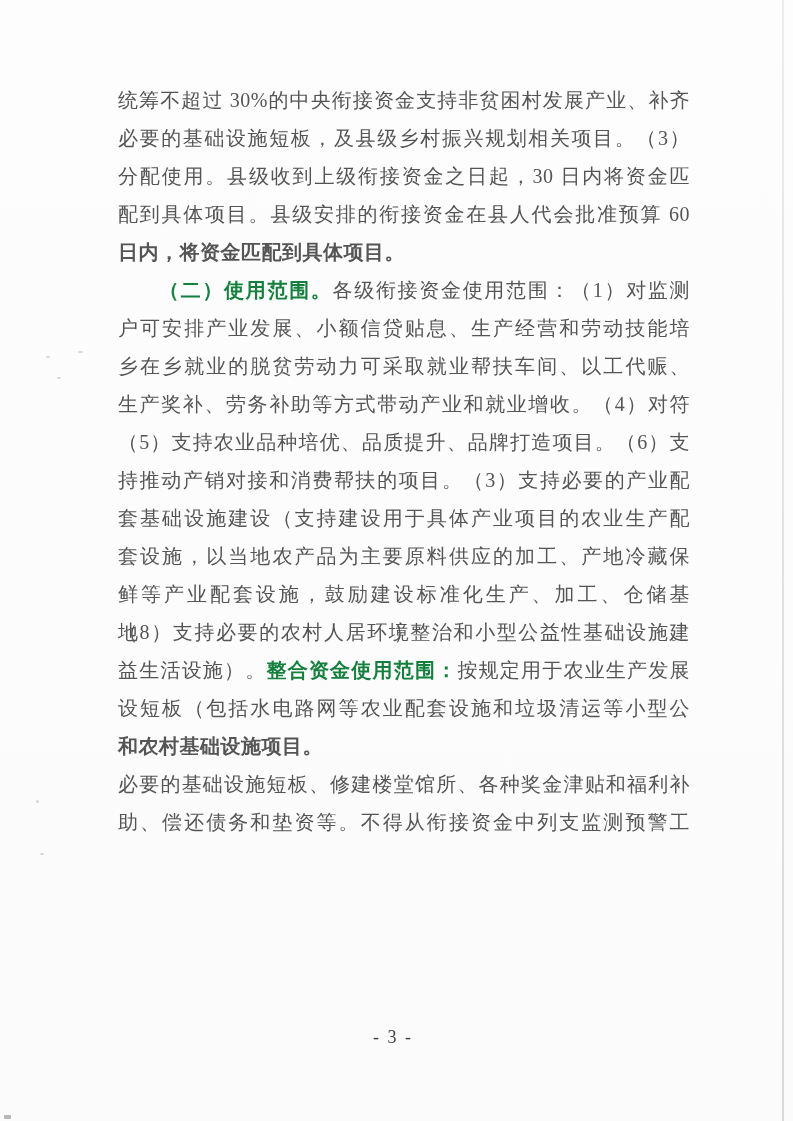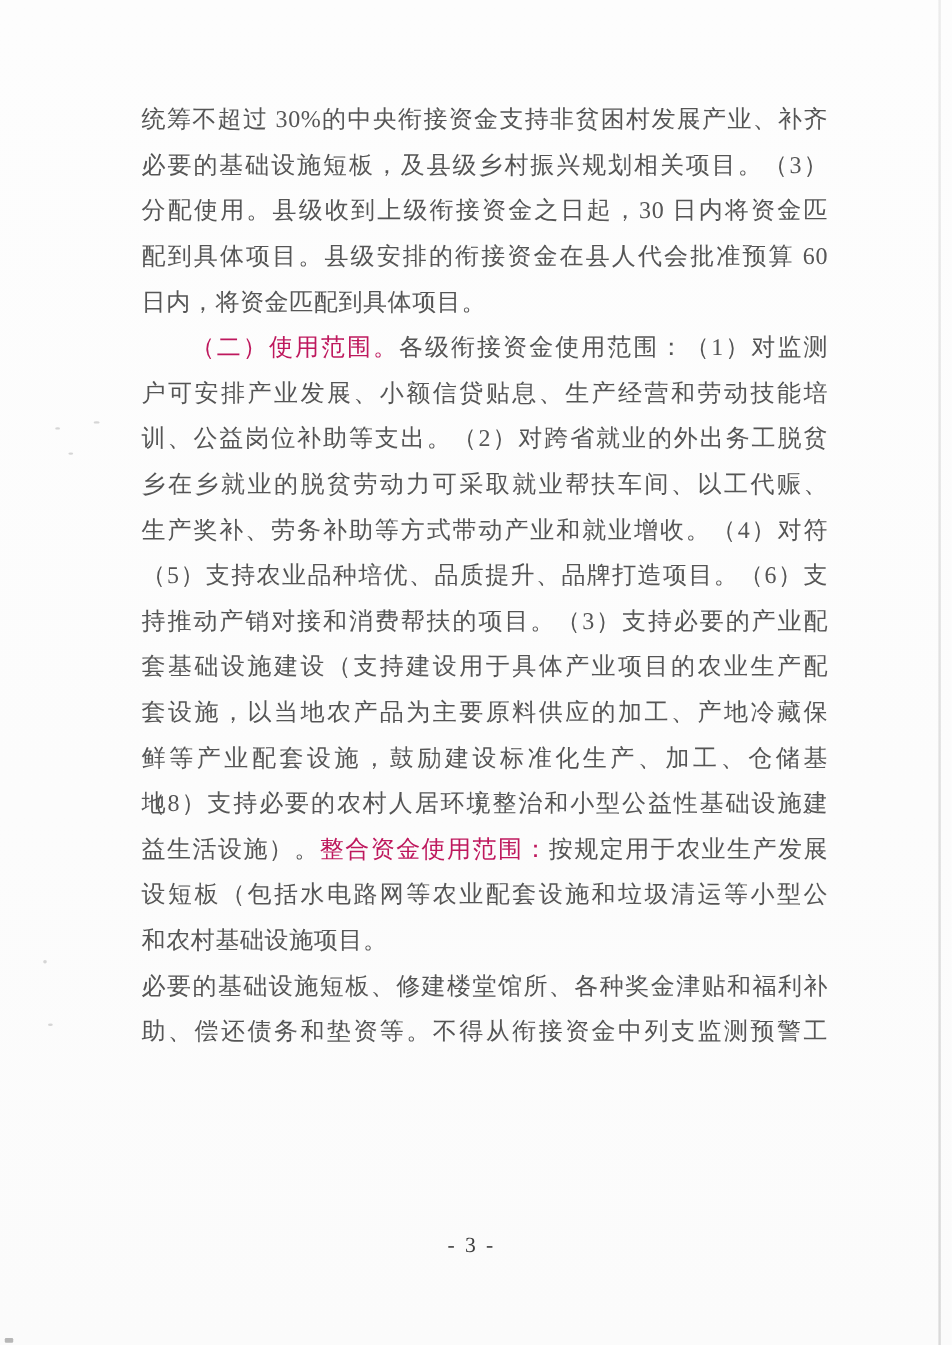--- a/index.html
+++ b/index.html
@@ -36,24 +36,25 @@
     text-align-last: justify;
     text-justify: inter-character;
     white-space: normal;
     overflow: visible;
   }
   .line.indent {
     text-indent: 41px;
   }
   .line.para-end {
     text-align-last: left;
+    font-weight: bold;
   }
   .seg.bold {
-    font-weight: 400;
-    color: #be185d;
+    font-weight: 700;
+    color: #15803d;
   }
   .page-number {
     position: absolute;
     top: 1026px;
     left: 0;
     width: 786px;
     text-align: center;
     font-size: 18px;
     line-height: 22px;
     color: #3f3f3f;
@@ -88,21 +89,20 @@
 <div class="paper"></div>
 
 <div class="doc-body">
     <div class="line"><span class="seg">统筹不超过 30%的中央衔接资金支持非贫困村发展产业、补齐</span></div>
     <div class="line"><span class="seg">必要的基础设施短板，及县级乡村振兴规划相关项目。（3）</span></div>
     <div class="line"><span class="seg">分配使用。县级收到上级衔接资金之日起，30 日内将资金匹</span></div>
     <div class="line"><span class="seg">配到具体项目。县级安排的衔接资金在县人代会批准预算 60</span></div>
     <div class="line para-end"><span class="seg">日内，将资金匹配到具体项目。</span></div>
     <div class="line indent"><span class="seg bold">（二）使用范围。</span><span class="seg">各级衔接资金使用范围：（1）对监测</span></div>
     <div class="line"><span class="seg">户可安排产业发展、小额信贷贴息、生产经营和劳动技能培</span></div>
-    <div class="line"><span class="seg">训、公益岗位补助等支出。（2）对跨省就业的外出务工脱贫</span></div>
     <div class="line"><span class="seg">乡在乡就业的脱贫劳动力可采取就业帮扶车间、以工代赈、</span></div>
     <div class="line"><span class="seg">生产奖补、劳务补助等方式带动产业和就业增收。（4）对符</span></div>
     <div class="line"><span class="seg">（5）支持农业品种培优、品质提升、品牌打造项目。（6）支</span></div>
     <div class="line"><span class="seg">持推动产销对接和消费帮扶的项目。（3）支持必要的产业配</span></div>
     <div class="line"><span class="seg">套基础设施建设（支持建设用于具体产业项目的农业生产配</span></div>
     <div class="line"><span class="seg">套设施，以当地农产品为主要原料供应的加工、产地冷藏保</span></div>
     <div class="line"><span class="seg">鲜等产业配套设施，鼓励建设标准化生产、加工、仓储基地）。</span></div>
     <div class="line"><span class="seg">（8）支持必要的农村人居环境整治和小型公益性基础设施建</span></div>
     <div class="line"><span class="seg">益生活设施）。</span><span class="seg bold">整合资金使用范围：</span><span class="seg">按规定用于农业生产发展</span></div>
     <div class="line"><span class="seg">设短板（包括水电路网等农业配套设施和垃圾清运等小型公</span></div>

